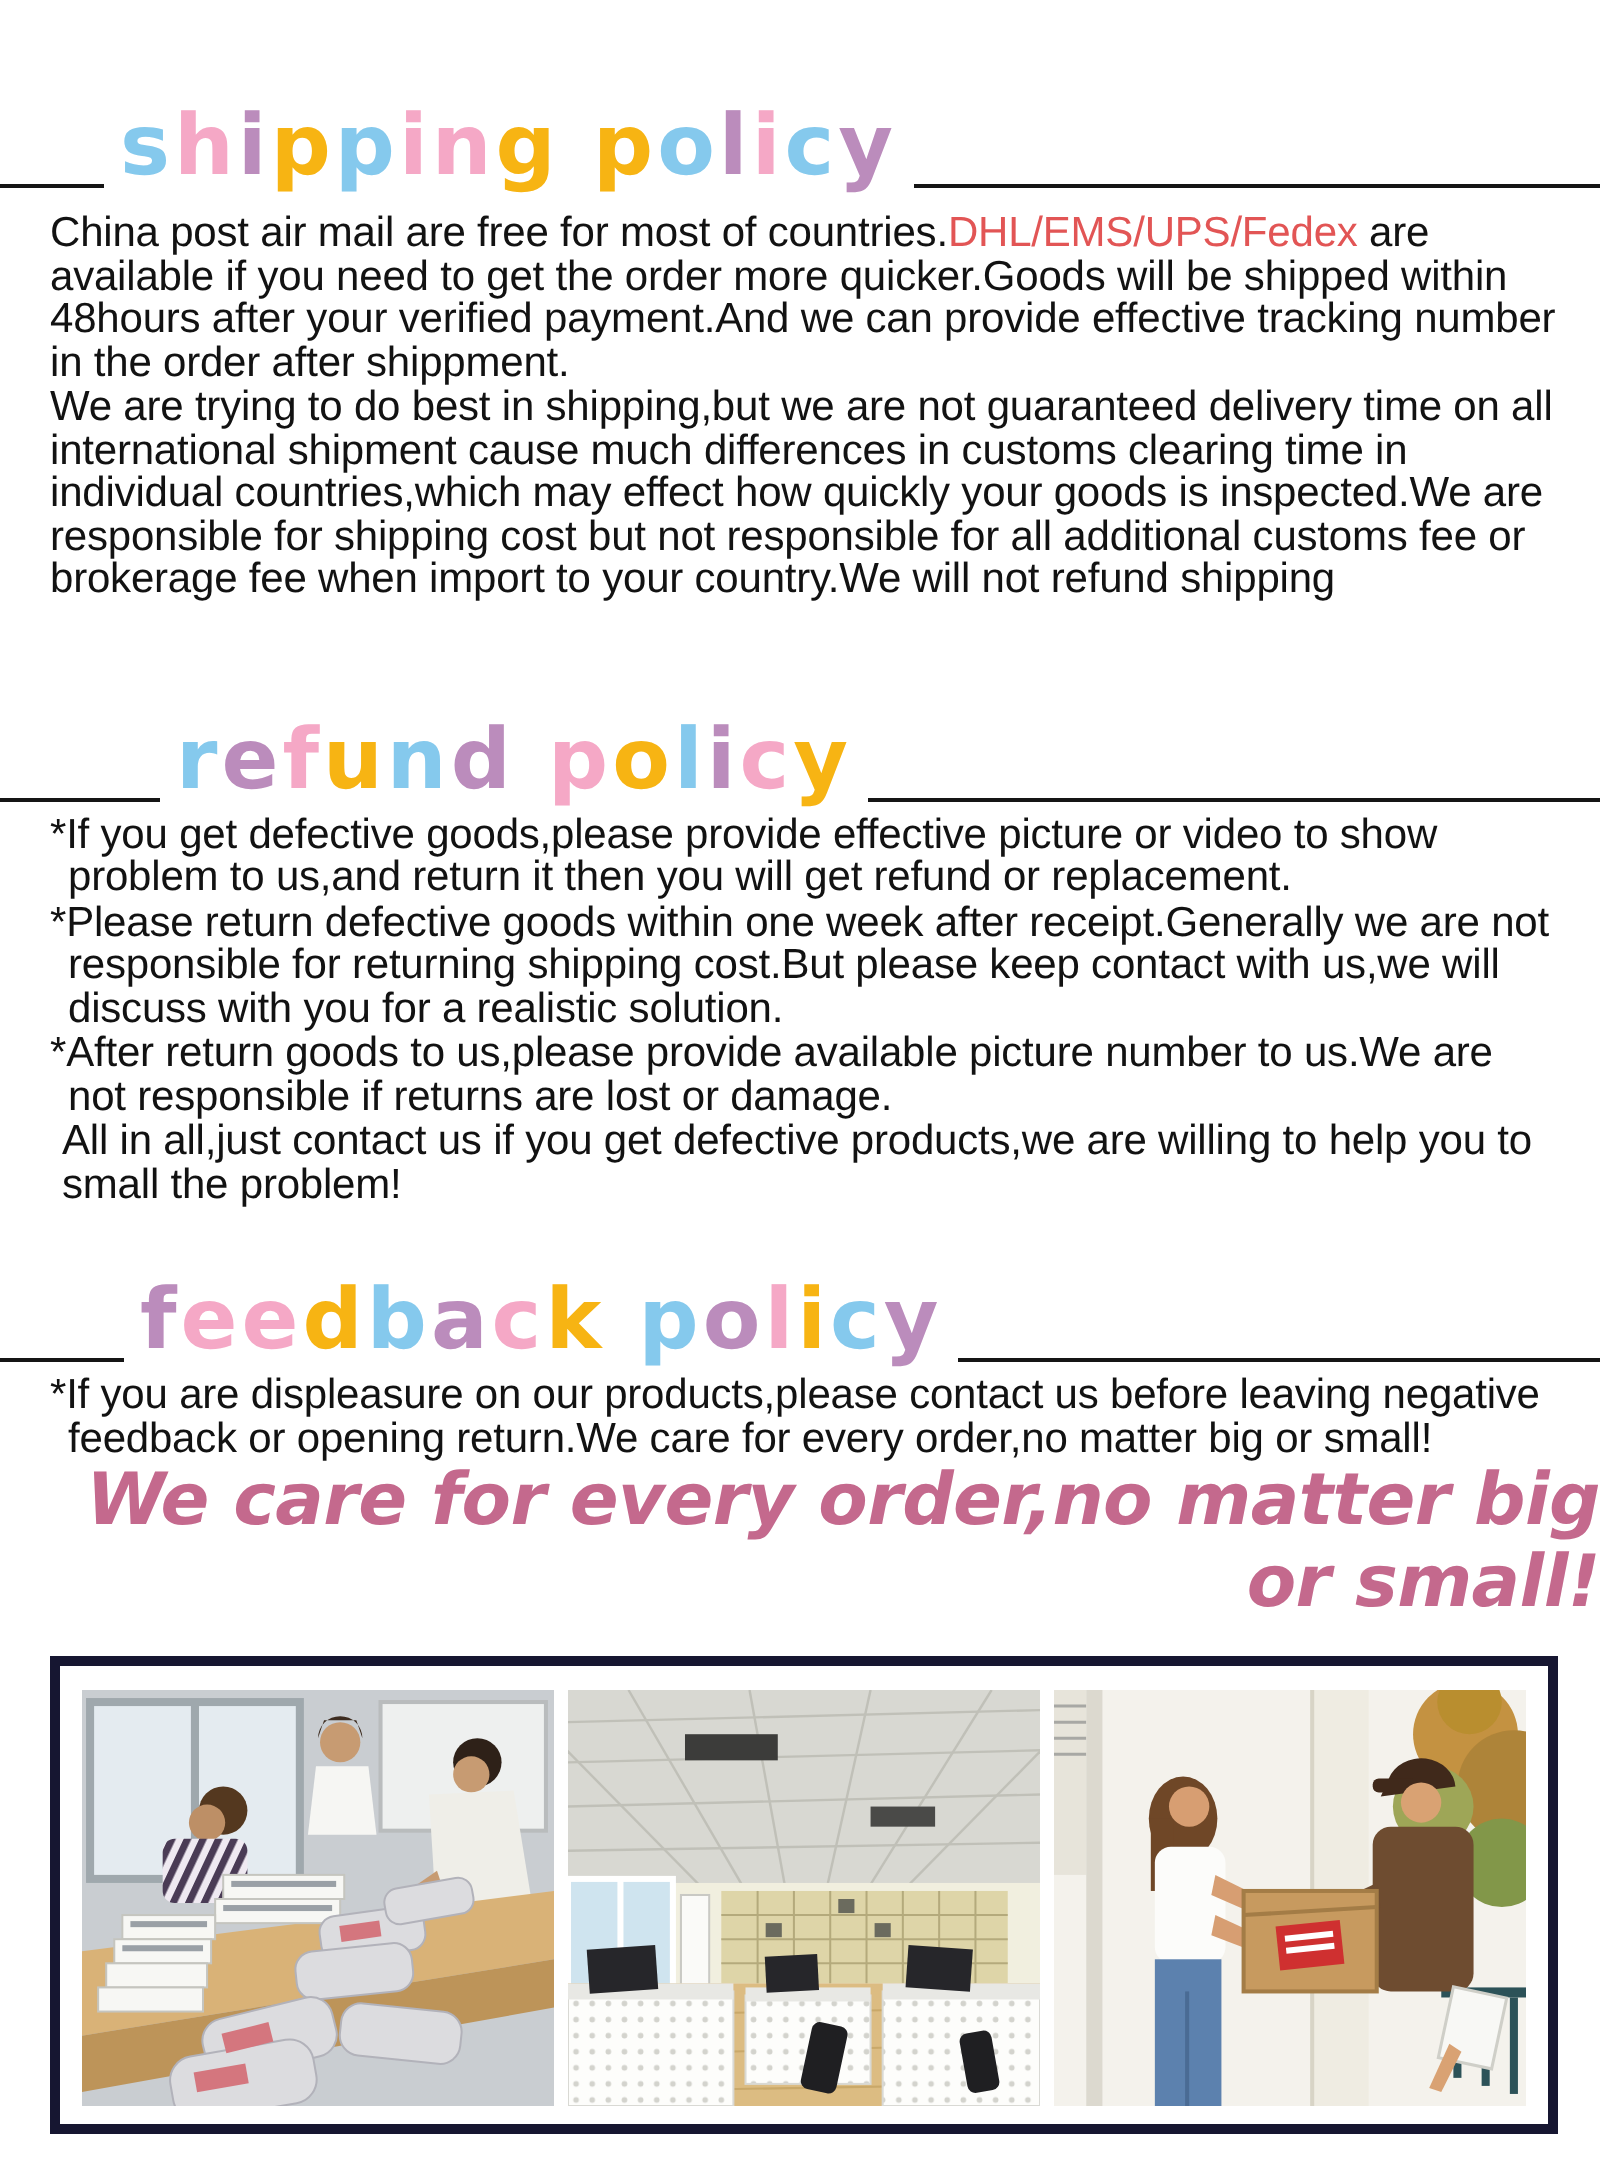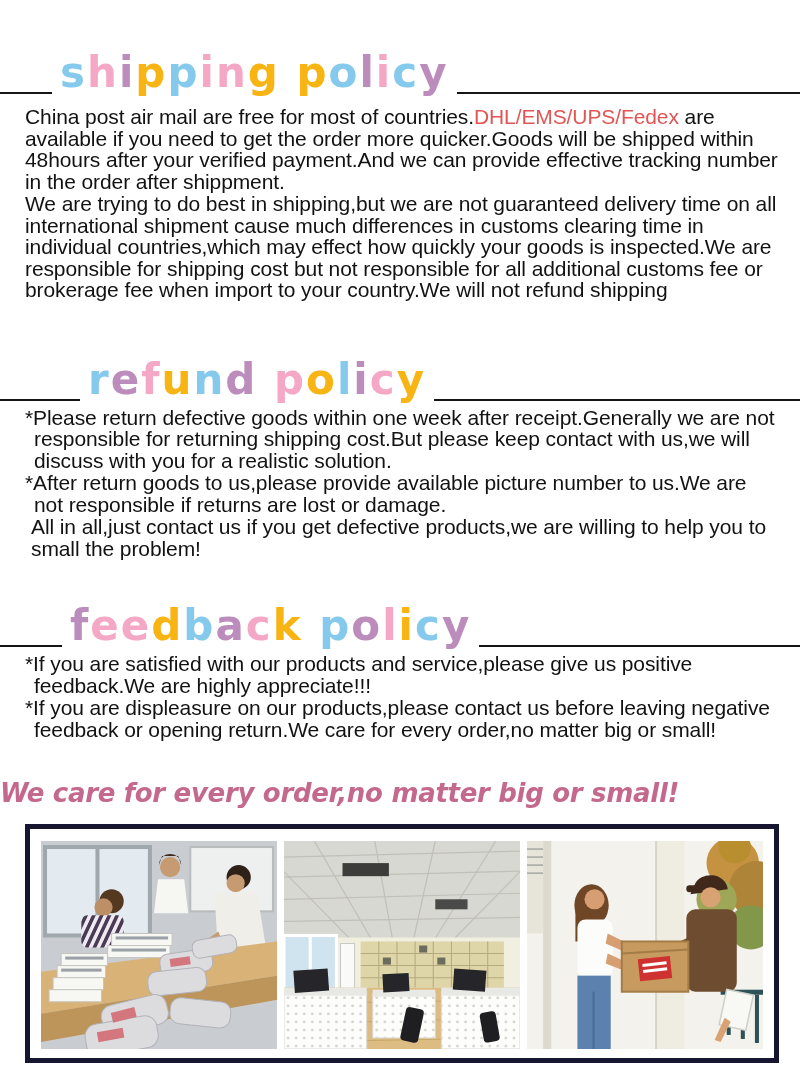--- a/index.html
+++ b/index.html
@@ -18,26 +18,26 @@
     font-family:"DejaVu Sans",sans-serif;font-weight:bold;font-size:42px;
     letter-spacing:2px;line-height:1;margin:0 8px;white-space:pre;
   }
   
   .copy{margin:0;padding:0 20px 0 25px;font-size:21px;line-height:21.5px;letter-spacing:-0.1px;}
   .copy + .copy{margin-top:1px;}
   .mt12{margin-top:12px;}
   .star-item{padding-left:34px;text-indent:-9px;margin-top:6px;}
   .plain-item{padding-left:31px;margin-top:9px;}
   .sec-gap-1{margin-top:40px;}
-  .sec-gap-2{margin-top:28px;}
+  .sec-gap-2{margin-top:18px;}
   
   .slogan{
-    margin-top:38px;text-align:left;
+    text-align:right;
     font-family:"DejaVu Sans",sans-serif;font-weight:bold;font-style:italic;
-    font-size:26px;letter-spacing:-0.3px;
+    font-size:36px;letter-spacing:-0.3px;
   }
   
   .photo-frame{
     margin:16px 0 0 25px;width:754px;height:239px;box-sizing:border-box;
     border:5px solid #161631;background:#ffffff;
     padding:12px 11px 9px;display:flex;gap:7px;
   }
   .photo{flex:1 1 0;height:208px;overflow:hidden;background:#ddd;}
   .photo svg{display:block;width:100%;height:100%;}
 </style>
@@ -55,32 +55,32 @@
     <p class="copy mt12"><span>China post air mail are free for most of countries.</span><span style="color: rgb(226, 85, 85);">DHL/EMS/UPS/Fedex</span><span> are available if you need to get the order more quicker.Goods will be shipped within 48hours after your verified payment.And we can provide effective tracking number in the order after shippment.</span></p>
     <p class="copy">We are trying to do best in shipping,but we are not guaranteed delivery time on all international shipment cause much differences in customs clearing time in individual countries,which may effect how quickly your goods is inspected.We are responsible for shipping cost but not responsible for all additional customs fee or brokerage fee when import to your country.We will not refund shipping</p>
   </section>
 
   <section class="sec-gap-1">
     <div class="heading-row">
       <span class="rule rule-left rule-w80"></span>
       <h1 class="bubble"><span style="color: rgb(133, 201, 237);">r</span><span style="color: rgb(187, 140, 188);">e</span><span style="color: rgb(245, 168, 198);">f</span><span style="color: rgb(247, 180, 19);">u</span><span style="color: rgb(133, 201, 237);">n</span><span style="color: rgb(187, 140, 188);">d</span><span> </span><span style="color: rgb(245, 168, 198);">p</span><span style="color: rgb(247, 180, 19);">o</span><span style="color: rgb(133, 201, 237);">l</span><span style="color: rgb(187, 140, 188);">i</span><span style="color: rgb(245, 168, 198);">c</span><span style="color: rgb(247, 180, 19);">y</span></h1>
       <span class="rule rule-right"></span>
     </div>
+    <p class="copy star-item mt12">*If you get defective goods,please provide effective picture or video to show problem to us,and  return it then you will get refund or replacement.</p>
     <p class="copy star-item">*Please return defective goods within one week after receipt.Generally we are not responsible for returning shipping cost.But please keep contact with us,we will discuss with you for a realistic solution.</p>
     <p class="copy star-item">*After return goods to us,please provide available picture number to us.We are not responsible if returns are lost or damage.</p>
     <p class="copy plain-item">All in all,just contact us if you get defective products,we are willing to help you to small the problem!</p>
   </section>
 
   <section class="sec-gap-2">
     <div class="heading-row">
       <span class="rule rule-left rule-w62"></span>
       <h1 class="bubble"><span style="color: rgb(187, 140, 188);">f</span><span style="color: rgb(245, 168, 198);">e</span><span style="color: rgb(245, 168, 198);">e</span><span style="color: rgb(247, 180, 19);">d</span><span style="color: rgb(133, 201, 237);">b</span><span style="color: rgb(187, 140, 188);">a</span><span style="color: rgb(245, 168, 198);">c</span><span style="color: rgb(247, 180, 19);">k</span><span> </span><span style="color: rgb(133, 201, 237);">p</span><span style="color: rgb(187, 140, 188);">o</span><span style="color: rgb(245, 168, 198);">l</span><span style="color: rgb(247, 180, 19);">i</span><span style="color: rgb(133, 201, 237);">c</span><span style="color: rgb(187, 140, 188);">y</span></h1>
       <span class="rule rule-right"></span>
     </div>
-    <p class="copy star-item mt12">*If you are satisfied with our products and service,please give us positive feedback.We are highly appreciate!!!</p>
     <p class="copy star-item">*If you are displeasure on our products,please contact us before leaving negative feedback or opening return.We care for every order,no matter big or small!</p>
   </section>
 
   <div class="slogan" style="color:#c4698d">We care for every order,no matter big or small!</div>
 
   <div class="photo-frame">
 
     <div class="photo">
       <svg viewBox="0 0 234 207" preserveAspectRatio="none">
         <defs>

